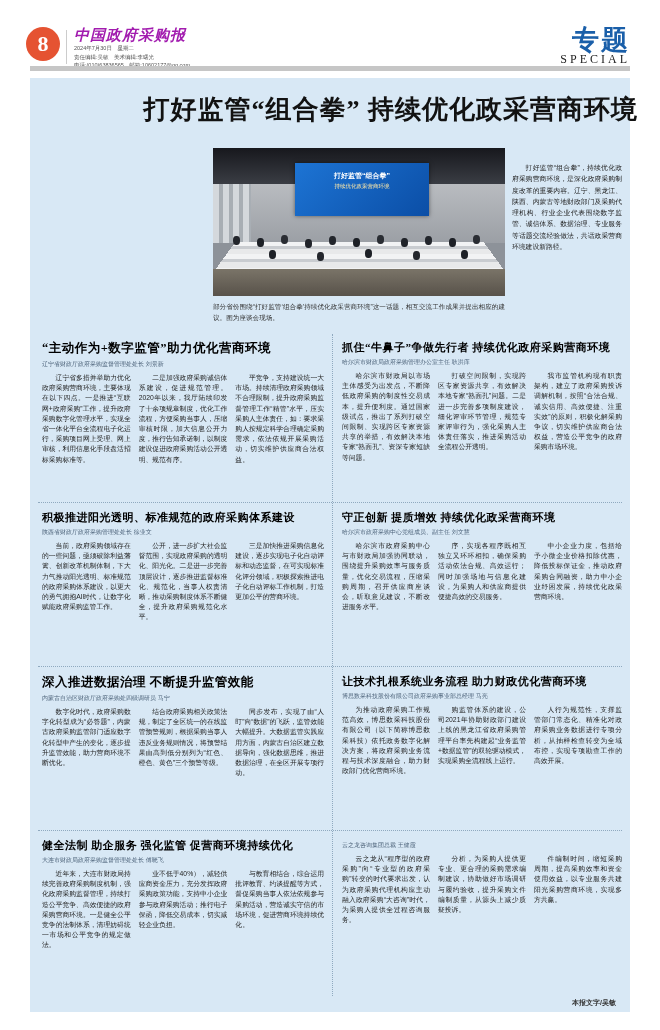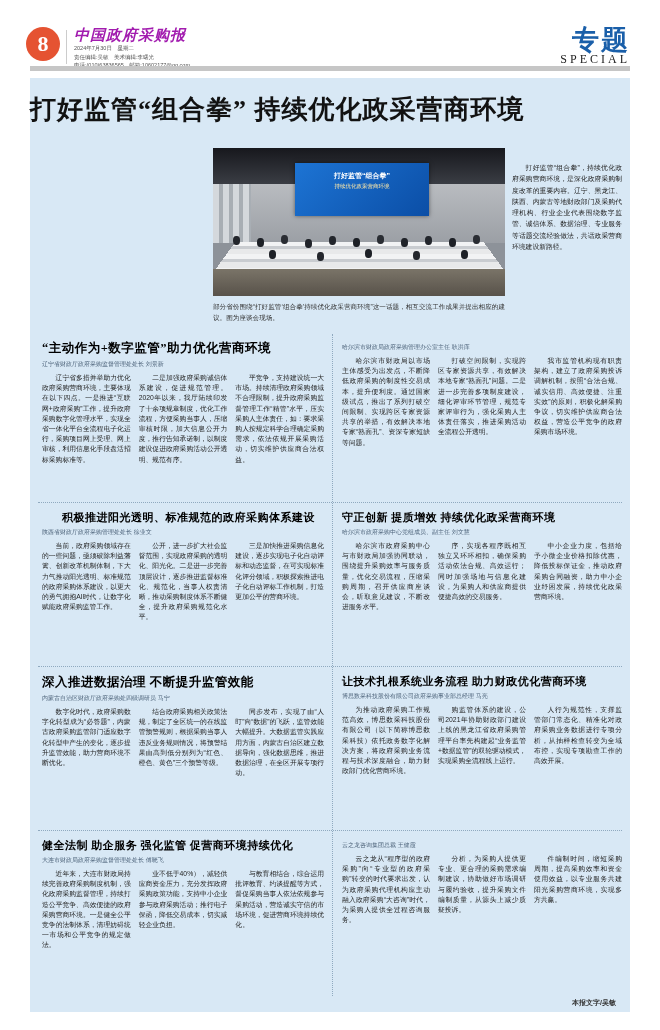--- a/index.html
+++ b/index.html
@@ -13,22 +13,22 @@
   .masthead{position:absolute;left:74px;top:26px;color:#a21caf;font-weight:bold;font-size:15px;
             font-style:italic;font-family:"Liberation Serif",serif;letter-spacing:1px;}
   .mastinfo{position:absolute;left:74px;top:44px;font-size:5.5px;line-height:1.55;color:#555;}
   .section-cn{position:absolute;right:30px;top:22px;color:#1a5fa9;font-weight:bold;font-size:27px;
               font-family:"Liberation Serif",serif;letter-spacing:2px;}
   .section-en{position:absolute;right:30px;top:52px;color:#222;font-size:12px;letter-spacing:3px;
               font-family:"Liberation Serif",serif;}
   .grayrule{position:absolute;left:30px;top:66px;width:600px;height:5px;background:#c6c6c6;}
   
   .panel{position:absolute;left:30px;top:78px;width:600px;height:934px;background:#d8e8f5;}
-  .banner{position:absolute;left:0;top:14px;width:600px;text-align:left;color:#121212;
-          font-size:26px;font-weight:bold;font-family:"Liberation Serif",serif;letter-spacing:1px;}
+  .banner{position:absolute;left:0;top:14px;width:600px;text-align:right;color:#121212;
+          font-size:26px;font-weight:bold;font-family:"Liberation Serif",serif;letter-spacing:1px;padding-left:8px;}
   
   .note{position:absolute;left:12px;top:80px;width:170px;height:172px;}
   .note .corner{position:absolute;left:-2px;top:-4px;width:16px;height:16px;
                 border-left:5px solid #2a6db5;border-top:5px solid #2a6db5;}
   .note h4{margin:0 0 3px 14px;font-size:8.5px;color:#111;}
   .note p{margin:0;font-size:6.8px;line-height:1.62;text-align:justify;color:#222;
           font-family:"Liberation Serif",serif;text-indent:2em;}
   
   .photo{position:absolute;left:183px;top:70px;width:292px;height:148px;background:#8d9299;overflow:hidden;}
   .ph-ceiling{position:absolute;left:0;top:0;width:100%;height:24%;background:linear-gradient(#17181d,#3a3d44);}
@@ -114,30 +114,31 @@
       <h3>“主动作为+数字监管”助力优化营商环境</h3>
       <div class="byline">辽宁省财政厅政府采购监督管理处处长 刘景新</div>
       <div class="cols">
         <p>辽宁省多措并举助力优化政府采购营商环境，主要体现在以下四点。一是推进“互联网+政府采购”工作，提升政府采购数字化管理水平，实现全省一体化平台全流程电子化运行，采购项目网上受理、网上审核，利用信息化手段盘活招标采购标准等。</p>
         <p>二是加强政府采购诚信体系建设，促进规范管理。2020年以来，我厅陆续印发了十余项规章制度，优化工作流程，方便采购当事人，压缩审核时限，加大信息公开力度，推行告知承诺制，以制度建设促进政府采购活动公开透明、规范有序。</p>
         <p>平竞争，支持建设统一大市场。持续清理政府采购领域不合理限制，提升政府采购监督管理工作“精管”水平，压实采购人主体责任，如：要求采购人按规定科学合理确定采购需求，依法依规开展采购活动，切实维护供应商合法权益。</p>
       </div>
     </section>
 
     <section class="art" style="left:312px;top:262px;width:280px;">
+      <h3 style="font-size:11px;">抓住“牛鼻子”争做先行者 持续优化政府采购营商环境</h3>
       <div class="byline">哈尔滨市财政局政府采购管理办公室主任 耿洪庠</div>
       <div class="cols">
         <p>哈尔滨市财政局以市场主体感受为出发点，不断降低政府采购的制度性交易成本，提升便利度。通过国家级试点，推出了系列打破空间限制、实现跨区专家资源共享的举措，有效解决本地专家“熟面孔”、资深专家短缺等问题。</p>
         <p>打破空间限制，实现跨区专家资源共享，有效解决本地专家“熟面孔”问题。二是进一步完善多项制度建设，细化评审环节管理，规范专家评审行为，强化采购人主体责任落实，推进采购活动全流程公开透明。</p>
         <p>我市监管机构现有职责架构，建立了政府采购投诉调解机制，按照“合法合规、诚实信用、高效便捷、注重实效”的原则，积极化解采购争议，切实维护供应商合法权益，营造公平竞争的政府采购市场环境。</p>
       </div>
     </section>
 
     <section class="art" style="left:12px;top:432px;width:282px;">
-      <h3 style="font-size:11px;margin-left:20px;">积极推进阳光透明、标准规范的政府采购体系建设</h3>
+      <h3 style="font-size:11px;">积极推进阳光透明、标准规范的政府采购体系建设</h3>
       <div class="byline">陕西省财政厅政府采购管理处处长 徐业文</div>
       <div class="cols">
         <p>当前，政府采购领域存在的一些问题，亟须破除利益藩篱、创新改革机制体制，下大力气推动阳光透明、标准规范的政府采购体系建设，以更大的勇气拥抱AI时代，让数字化赋能政府采购监管工作。</p>
         <p>公开，进一步扩大社会监督范围，实现政府采购的透明化、阳光化。二是进一步完善顶层设计，逐步推进监督标准化、规范化，当事人权责清晰，推动采购制度体系不断健全，提升政府采购规范化水平。</p>
         <p>三是加快推进采购信息化建设，逐步实现电子化自动评标和动态监督，在可实现标准化评分领域，积极探索推进电子化自动评标工作机制，打造更加公平的营商环境。</p>
       </div>
     </section>
 
     <section class="art" style="left:312px;top:432px;width:280px;">
       <h3 style="font-size:11px;">守正创新 提质增效 持续优化政采营商环境</h3>

